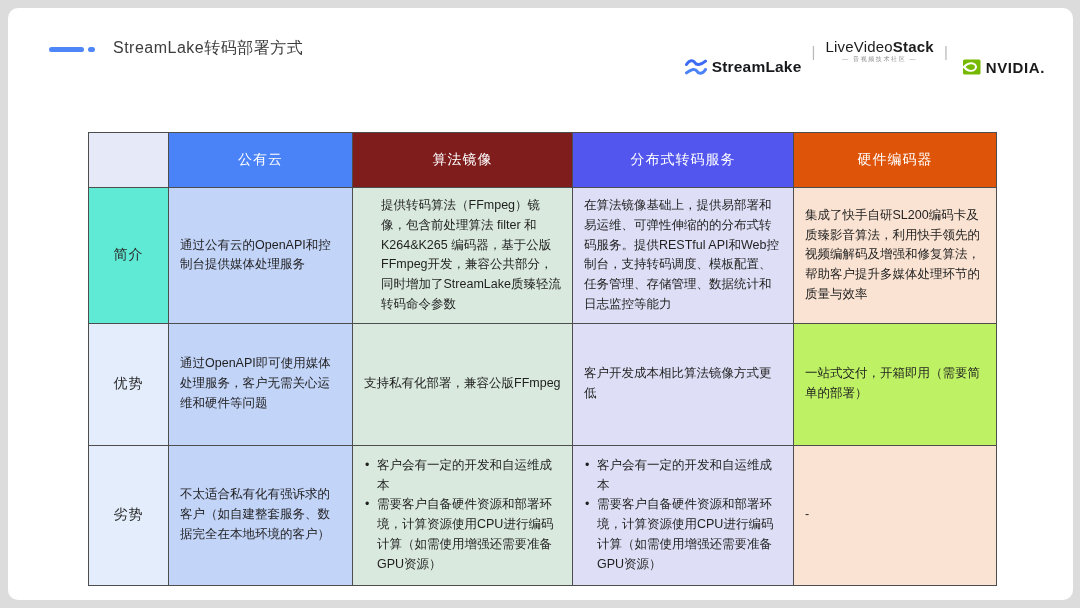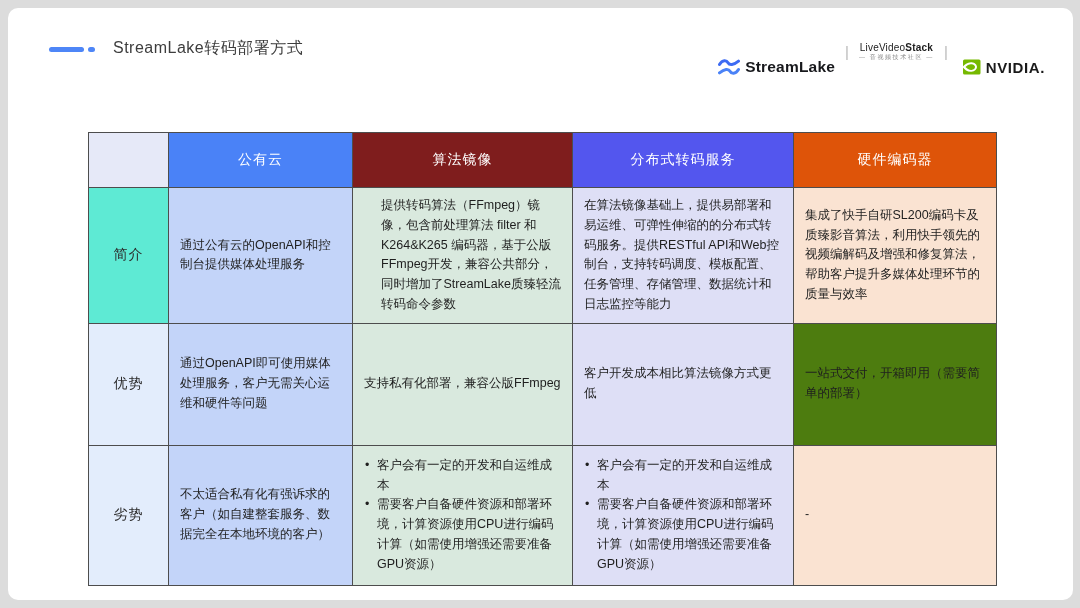--- a/index.html
+++ b/index.html
@@ -24,21 +24,21 @@
     font-size: 16px; font-weight: 500; color: #3d3d3d; letter-spacing: 0.5px;
   }
   .logos {
     position: absolute; right: 28px; top: 28px;
     display: flex; align-items: center; gap: 9px; height: 30px;
   }
   .logo { display: flex; align-items: center; gap: 5px; margin-top: 32px; }
   .logo-sep { color: #b9b9b9; font-size: 15px; font-weight: 300; padding: 0 1px; }
   .sl-text { font-size: 15.5px; font-weight: 700; color: #17181c; letter-spacing: 0.2px; }
   .lvs { display: flex; flex-direction: column; align-items: center; line-height: 1.1; }
-  .lvs-main { font-size: 10px; color: #1c1c1c; font-weight: 400; letter-spacing: 0.2px; }
+  .lvs-main { font-size: 15px; color: #1c1c1c; font-weight: 400; letter-spacing: 0.2px; }
   .lvs-main b { font-weight: 800; }
   .lvs-sub { font-size: 6px; color: #8a8a8a; letter-spacing: 1.6px; margin-top: 1px; white-space: nowrap; }
   .nv-text { font-size: 15px; font-weight: 800; color: #1a1a1a; letter-spacing: 0.6px; }
   
   table.cmp {
     position: absolute; left: 80px; top: 124px;
     width: 908px;
     border-collapse: collapse;
     table-layout: fixed;
     border: 1.5px solid #474747;
@@ -135,21 +135,21 @@
           <td class="cell" style="background: rgb(195, 212, 249);">通过公有云的OpenAPI和控制台提供媒体处理服务</td>
           <td class="cell" style="background: rgb(217, 233, 222); padding-left: 28px;">提供转码算法（FFmpeg）镜像，包含前处理算法 filter 和 K264&amp;K265 编码器，基于公版 FFmpeg开发，兼容公共部分，同时增加了StreamLake质臻轻流转码命令参数</td>
           <td class="cell" style="background: rgb(222, 223, 246);">在算法镜像基础上，提供易部署和易运维、可弹性伸缩的的分布式转码服务。提供RESTful API和Web控制台，支持转码调度、模板配置、任务管理、存储管理、数据统计和日志监控等能力</td>
           <td class="cell" style="background: rgb(250, 227, 210);">集成了快手自研SL200编码卡及质臻影音算法，利用快手领先的视频编解码及增强和修复算法，帮助客户提升多媒体处理环节的质量与效率</td>
         </tr>
         <tr class="r1">
           <th class="row-label" style="background: rgb(227, 237, 252);">优势</th>
           <td class="cell" style="background: rgb(195, 212, 249);">通过OpenAPI即可使用媒体处理服务，客户无需关心运维和硬件等问题</td>
           <td class="cell" style="background: rgb(217, 233, 222);">支持私有化部署，兼容公版FFmpeg</td>
           <td class="cell" style="background: rgb(222, 223, 246);">客户开发成本相比算法镜像方式更低</td>
-          <td class="cell" style="background: #4d7c0f;">一站式交付，开箱即用（需要简单的部署）</td>
+          <td class="cell" style="background: #bef264;">一站式交付，开箱即用（需要简单的部署）</td>
         </tr>
         <tr class="r2">
           <th class="row-label" style="background: rgb(227, 237, 252);">劣势</th>
           <td class="cell" style="background: rgb(195, 212, 249);">不太适合私有化有强诉求的客户（如自建整套服务、数据完全在本地环境的客户）</td>
           <td class="cell" style="background: rgb(217, 233, 222);">
             <ul>
               <li>客户会有一定的开发和自运维成本</li>
               <li>需要客户自备硬件资源和部署环境，计算资源使用CPU进行编码计算（如需使用增强还需要准备GPU资源）</li>
             </ul>
           </td>

